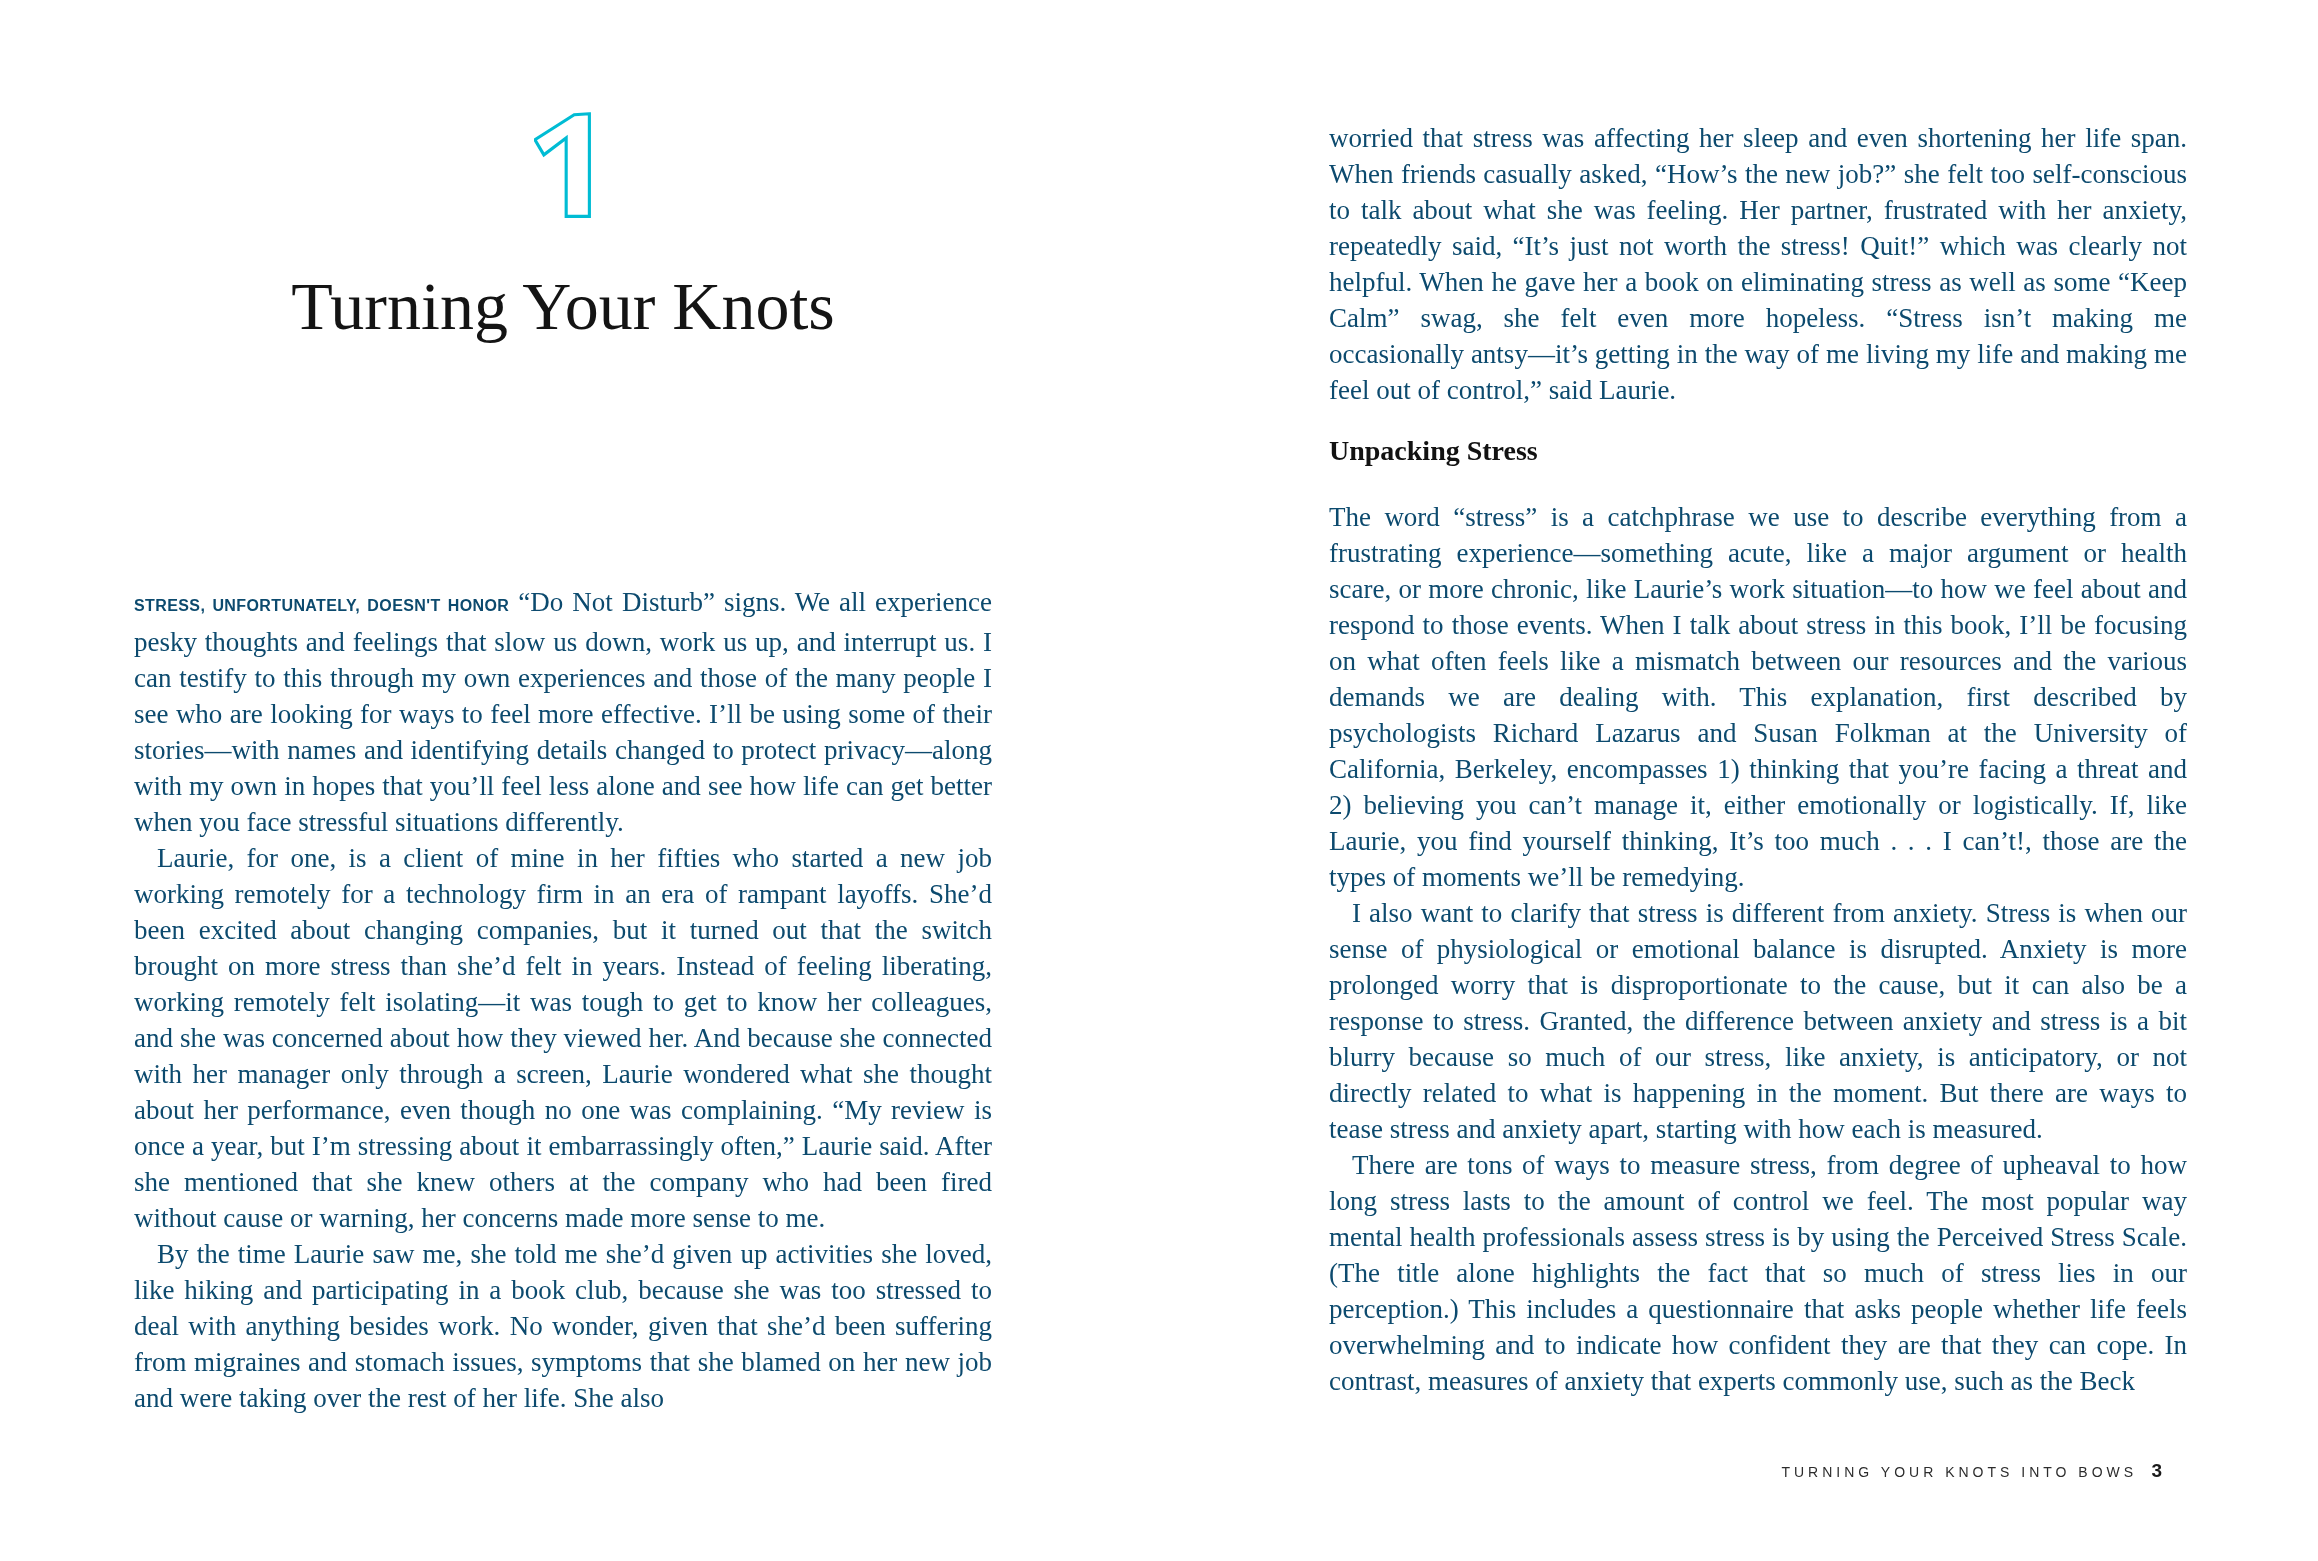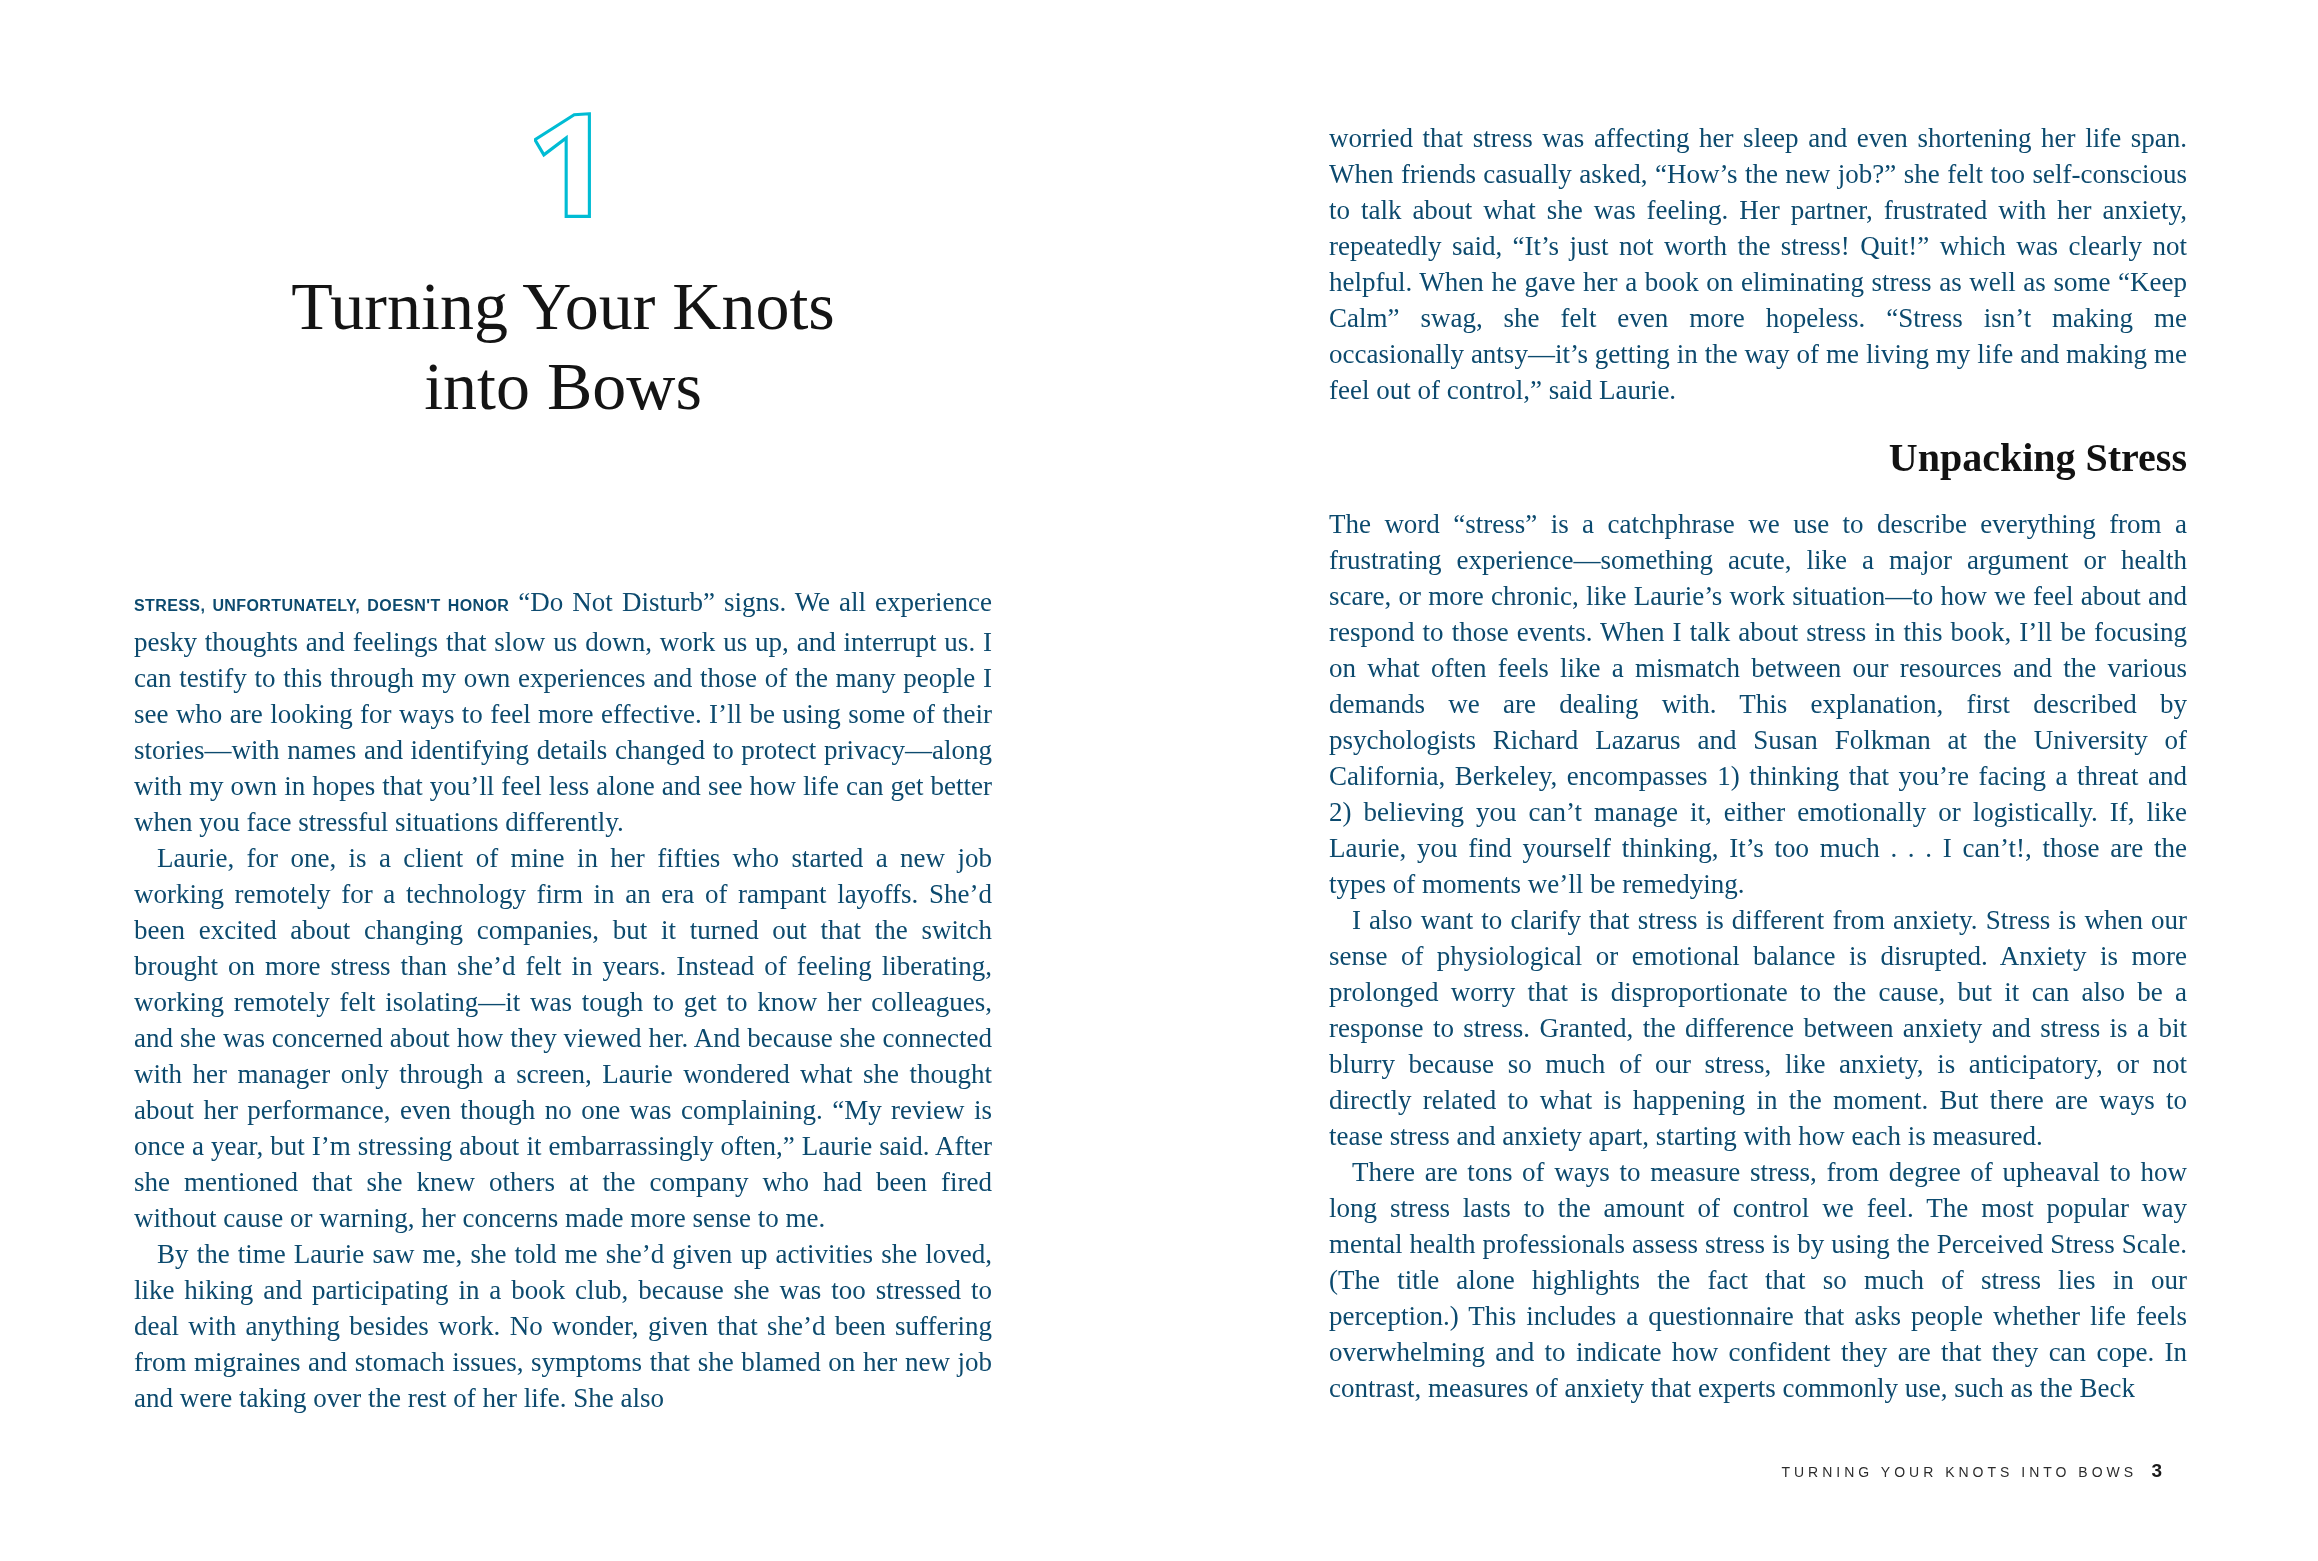--- a/index.html
+++ b/index.html
@@ -50,23 +50,23 @@
   .run-lead {
     font-family: "Liberation Sans", "DejaVu Sans", sans-serif;
     font-weight: 700;
     font-size: 16px;
     letter-spacing: 0.4px;
   }
   .run-italic { }
 
   
   .section-heading {
-    margin-top: 27px; margin-bottom: 25px;
-    text-align: right;
-    font-size: 40px; line-height: 46px; font-weight: 700;
+    margin-top: 20px; margin-bottom: 25px;
+    text-align: left;
+    font-size: 28px; line-height: 46px; font-weight: 700;
     color: #121212;
   }
 
   
   .running-footer {
     position: absolute; bottom: 80px; right: 25px;
     font-family: "Liberation Sans", "DejaVu Sans", sans-serif;
     color: #2c2c2c;
     white-space: nowrap;
   }
@@ -87,21 +87,20 @@
 
     <div class="chapter-number-wrap">
       <svg class="chapter-number-svg" width="59" height="108" viewBox="0 0 66 121">
         <polygon class="accent-stroke" points="62,2 45,3 1,31 11,48 36,29 36,117 62,117" fill="none" stroke="#00bcd4" stroke-width="3.5" stroke-linejoin="miter"></polygon>
       </svg>
       <span class="sr-only">1</span>
     </div>
 
     <h1 class="chapter-title">
       <span class="title-line">Turning Your Knots</span>
-      <span class="title-line">into Bows</span>
     </h1>
 
     <div class="body body-left">
         <p class="para"><span class="run-lead">STRESS, UNFORTUNATELY, DOESN'T HONOR</span><span> “Do Not Disturb” signs. We all experience pesky thoughts and feelings that slow us down, work us up, and interrupt us. I can testify to this through my own experiences and those of the many people I see who are looking for ways to feel more effective. I’ll be using some of their stories—with names and identifying details changed to protect privacy—along with my own in hopes that you’ll feel less alone and see how life can get better when you face stressful situations differently.</span></p>
         <p class="para indent"><span>Laurie, for one, is a client of mine in her fifties who started a new job working remotely for a technology firm in an era of rampant layoffs. She’d been excited about changing companies, but it turned out that the switch brought on more stress than she’d felt in years. Instead of feeling liberating, working remotely felt isolating—it was tough to get to know her colleagues, and she was concerned about how they viewed her. And because she connected with her manager only through a screen, Laurie wondered what she thought about her performance, even though no one was complaining. “My review is once a year, but I’m stressing about it embarrassingly often,” Laurie said. After she mentioned that she knew others at the company who had been fired without cause or warning, her concerns made more sense to me.</span></p>
         <p class="para indent"><span>By the time Laurie saw me, she told me she’d given up activities she loved, like hiking and participating in a book club, because she was too stressed to deal with anything besides work. No wonder, given that she’d been suffering from migraines and stomach issues, symptoms that she blamed on her new job and were taking over the rest of her life. She also</span></p>
       </div>
   </div>
 
   <div class="page page-right">

